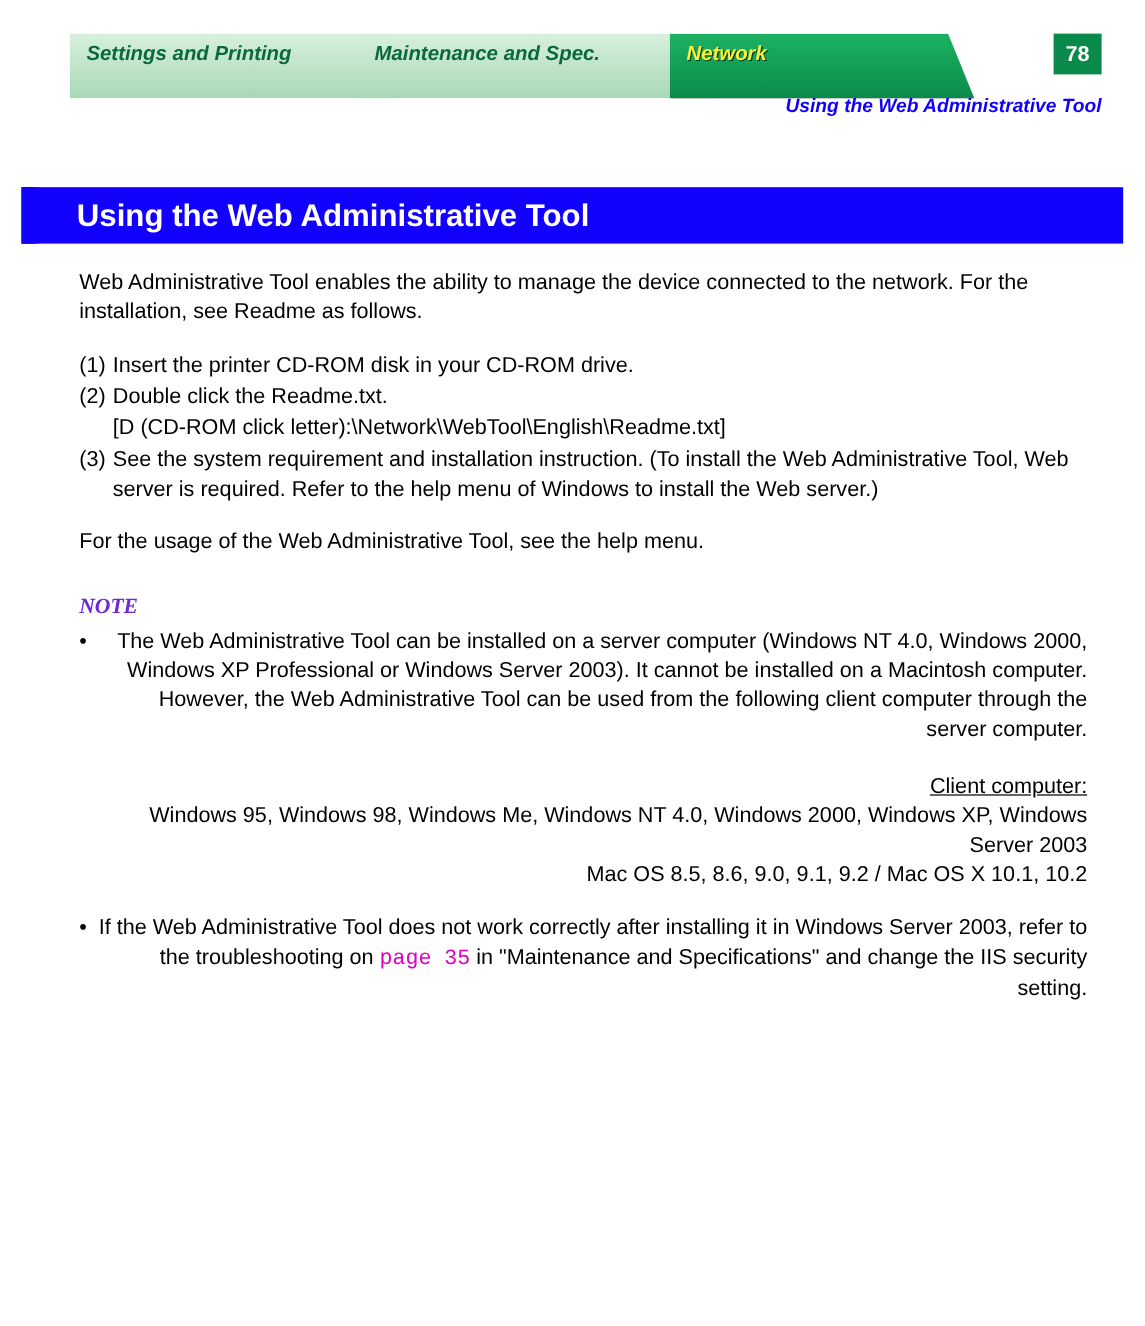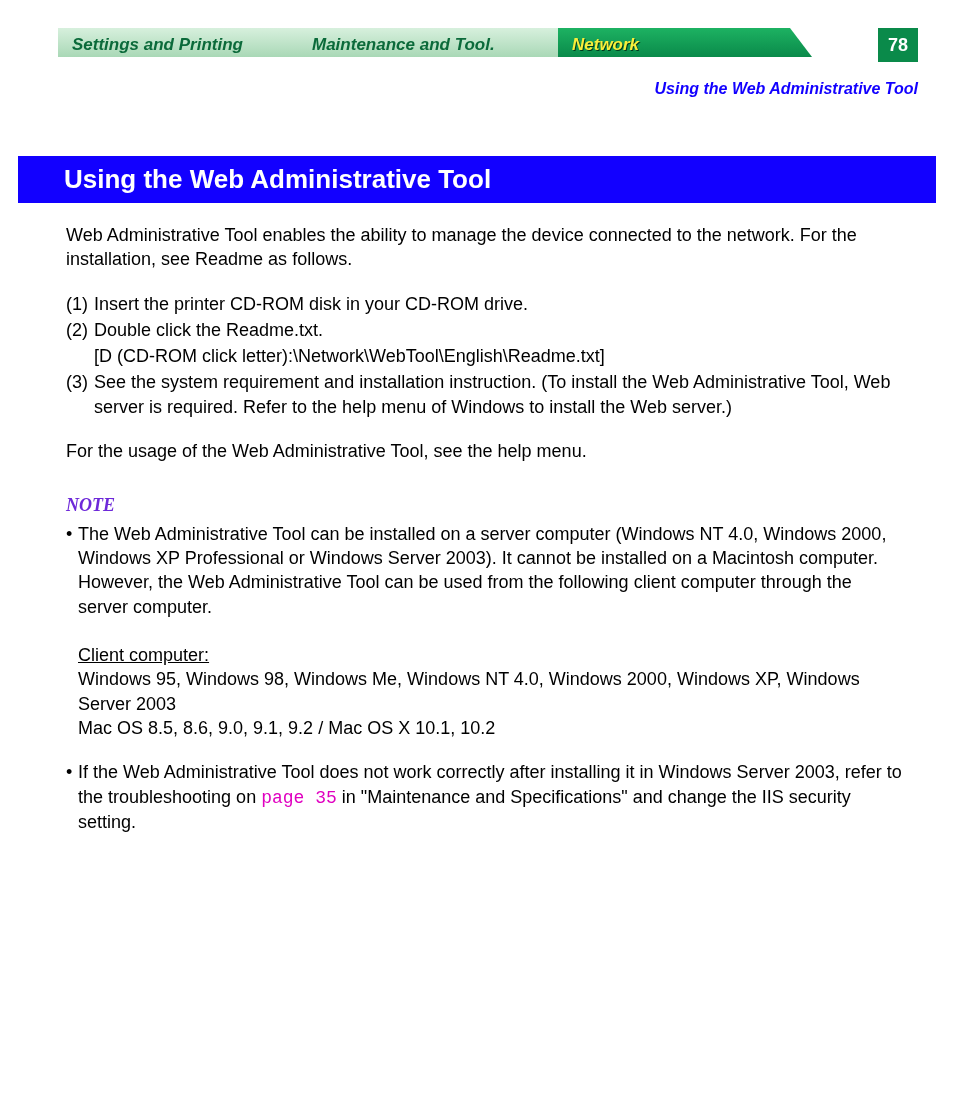--- a/index.html
+++ b/index.html
@@ -16,27 +16,27 @@
   }
   
   .tabbar {
     position: relative;
     height: 56px;
     margin-top: 28px;
   }
   .tab {
     position: absolute;
     top: 0;
-    height: 29px;
+    height: 44px;
     line-height: 34px;
     font-size: 17px;
     font-weight: bold;
     font-style: italic;
     color: #0b6a3a;
-    padding: 0 30px 0 14px;
+    padding: 0 30px 10px 14px;
     clip-path: polygon(0 0, calc(100% - 22px) 0, 100% 100%, 0 100%);
     background: linear-gradient(180deg,#d7f0dd 0%,#a9d8b6 100%);
   }
   .tab.active {
     background: linear-gradient(180deg,#1db262 0%,#0a8a4a 100%);
     color: #f8ef3a;
     text-shadow: 1px 1px 0 #023a1d;
     filter: drop-shadow(2px 2px 0 #000);
   }
   .tab1 { left: 40px;  width: 230px; }
@@ -100,32 +100,32 @@
   .note-label {
     color: #6d28d9;
     font-weight: bold;
     font-style: italic;
     margin: 30px 0 4px 0;
     font-size: 18px;
     font-family: Liberation Serif, serif;
   }
   .bullet { display: flex; margin: 0 0 20px 0; }
   .bullet .dot { width: 12px; flex: 0 0 12px; }
-  .bullet .txt { flex: 1; }
+  .bullet .txt { flex: 1; text-align: right; }
   .underline { text-decoration: underline; }
   .pagelink { color: #e000c0; font-family: Liberation Mono, monospace; }
 </style>
 </head>
 <body>
 
 <div class="page">
 
   <div class="tabbar">
     <div class="tab tab1">Settings and Printing</div>
-    <div class="tab tab2">Maintenance and Tool.</div>
+    <div class="tab tab2">Maintenance and Spec.</div>
     <div class="tab tab3 active">Network</div>
     <div class="pagenum">78</div>
     <div class="breadcrumb">Using the Web Administrative Tool</div>
   </div>
 
   <div class="title-wrap">
     <div class="section-title">Using the Web Administrative Tool</div>
   </div>
 
   <div class="content">

